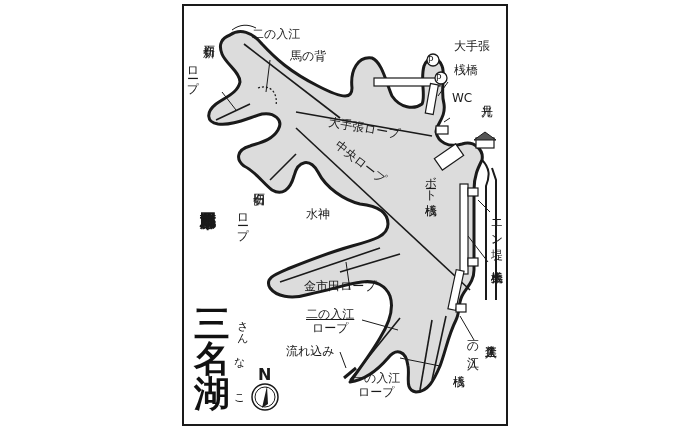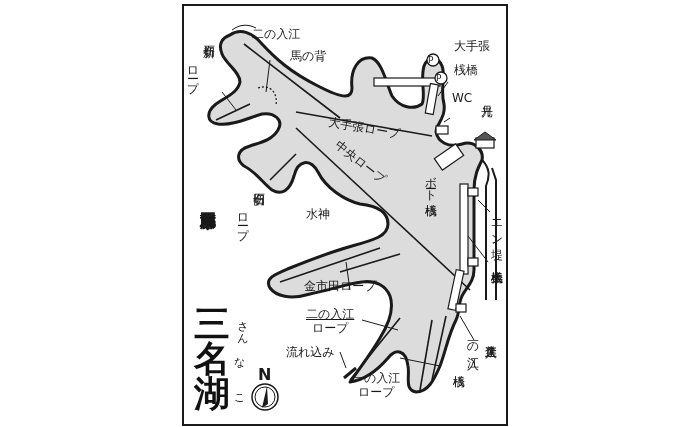--- a/index.html
+++ b/index.html
@@ -147,21 +147,21 @@
 <span class="lbl" style="left:330px;top:156px;transform:rotate(38deg);">中央ロープ</span>
 <span class="lbl v" style="left:424px;top:168px;height:80px;">ボート桟橋</span>
 <span class="lbl v" style="left:252px;top:184px;height:42px;">旧石切</span>
 <span class="lbl v" style="left:236px;top:205px;height:42px;">ロープ</span>
 <span class="lbl" style="left:306px;top:208px;">水神</span>
 <span class="lbl v" style="left:490px;top:212px;height:40px;">エン堤</span>
 <span class="lbl v" style="left:490px;top:262px;height:68px;">大土手桟橋</span>
 <span class="lbl" style="left:304px;top:280px;">金市田ロープ</span>
 <span class="lbl" style="left:306px;top:308px;text-decoration:underline;">二の入江</span>
 <span class="lbl" style="left:312px;top:322px;">ロープ</span>
-<span class="lbl" style="left:286px;top:346px;">流れ込み</span>
+<span class="lbl" style="left:286px;top:346px;font-family:Liberation Mono, monospace;">流れ込み</span>
 <span class="lbl" style="left:352px;top:372px;">一の入江</span>
 <span class="lbl" style="left:358px;top:386px;">ロープ</span>
 <span class="lbl v" style="left:484px;top:336px;height:56px;">進入禁止</span>
 <span class="lbl v" style="left:466px;top:334px;height:56px;">一の入江</span>
 <span class="lbl v" style="left:452px;top:366px;height:30px;">桟橋</span>
 
 <span class="lbl v" style="left:200px;top:200px;height:108px;font-size:16px;line-height:17px;font-weight:bold;">群馬県藤岡市</span>
 <span class="big" style="left:194px;top:305px;font-size:36px;line-height:38px;">三</span>
 <span class="big" style="left:194px;top:340px;font-size:36px;line-height:38px;">名</span>
 <span class="big" style="left:194px;top:375px;font-size:36px;line-height:38px;">湖</span>

